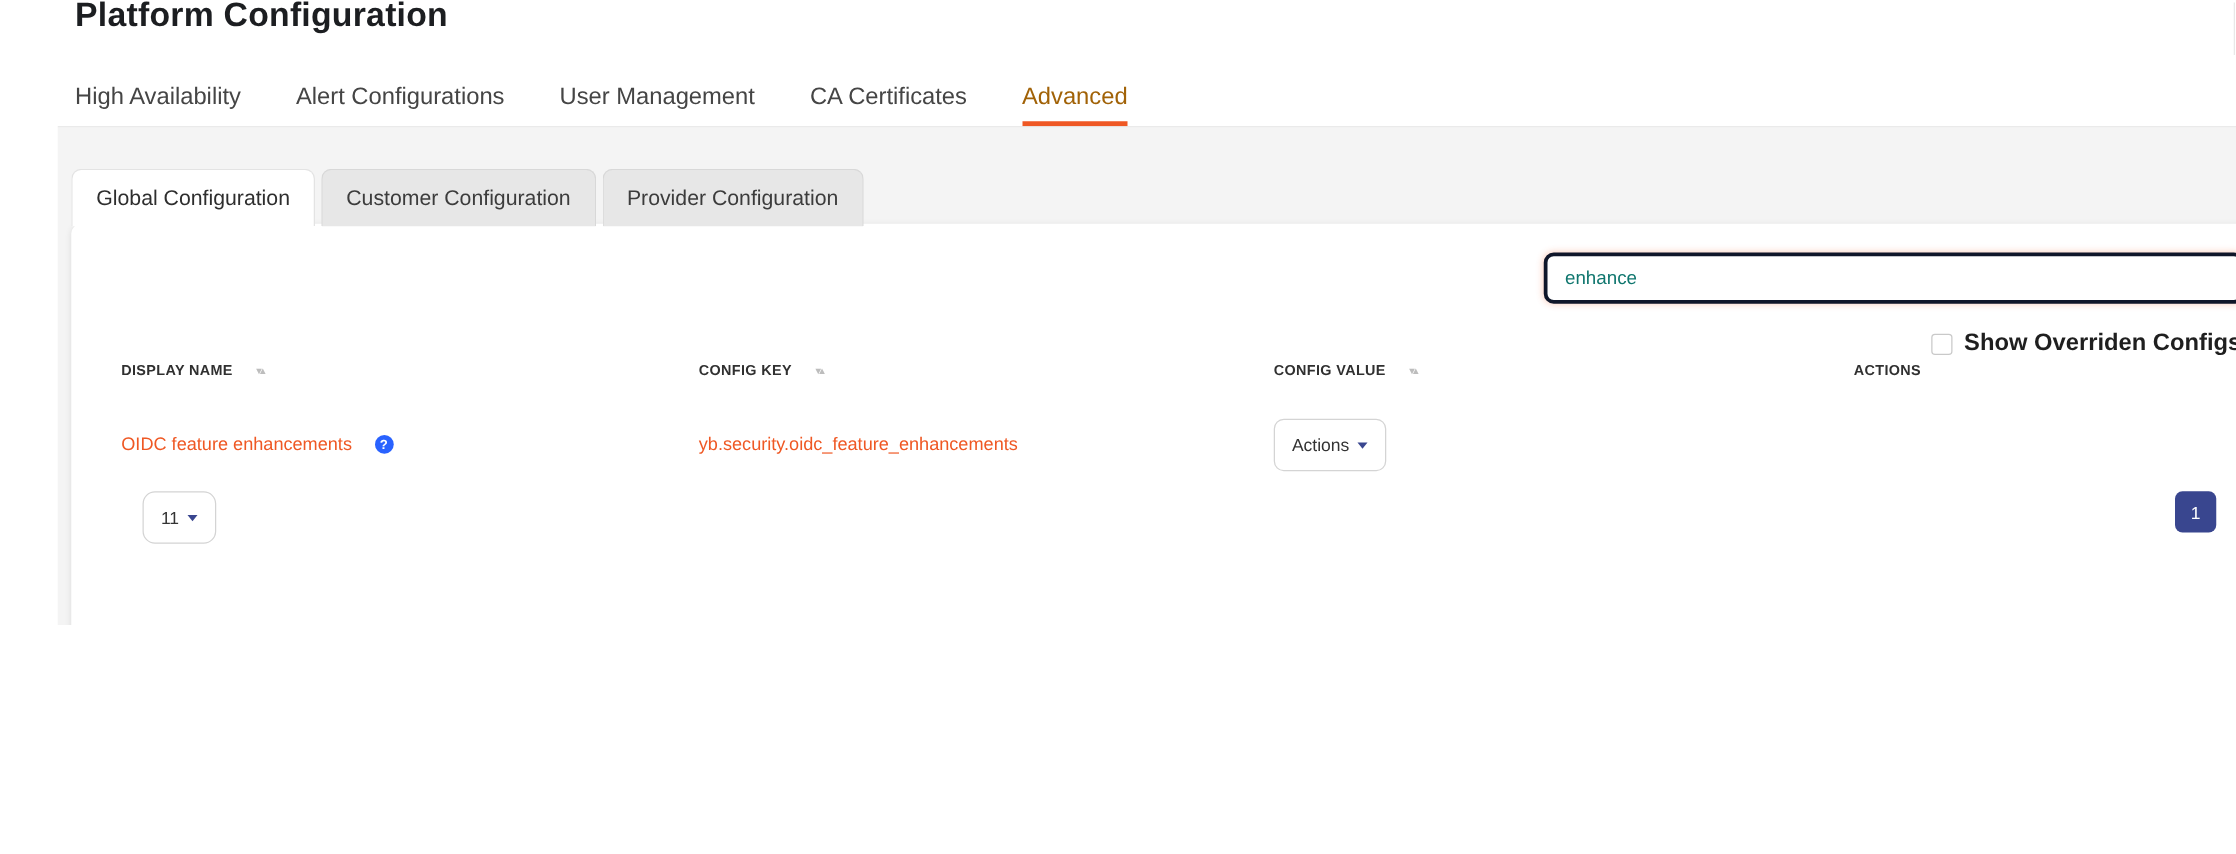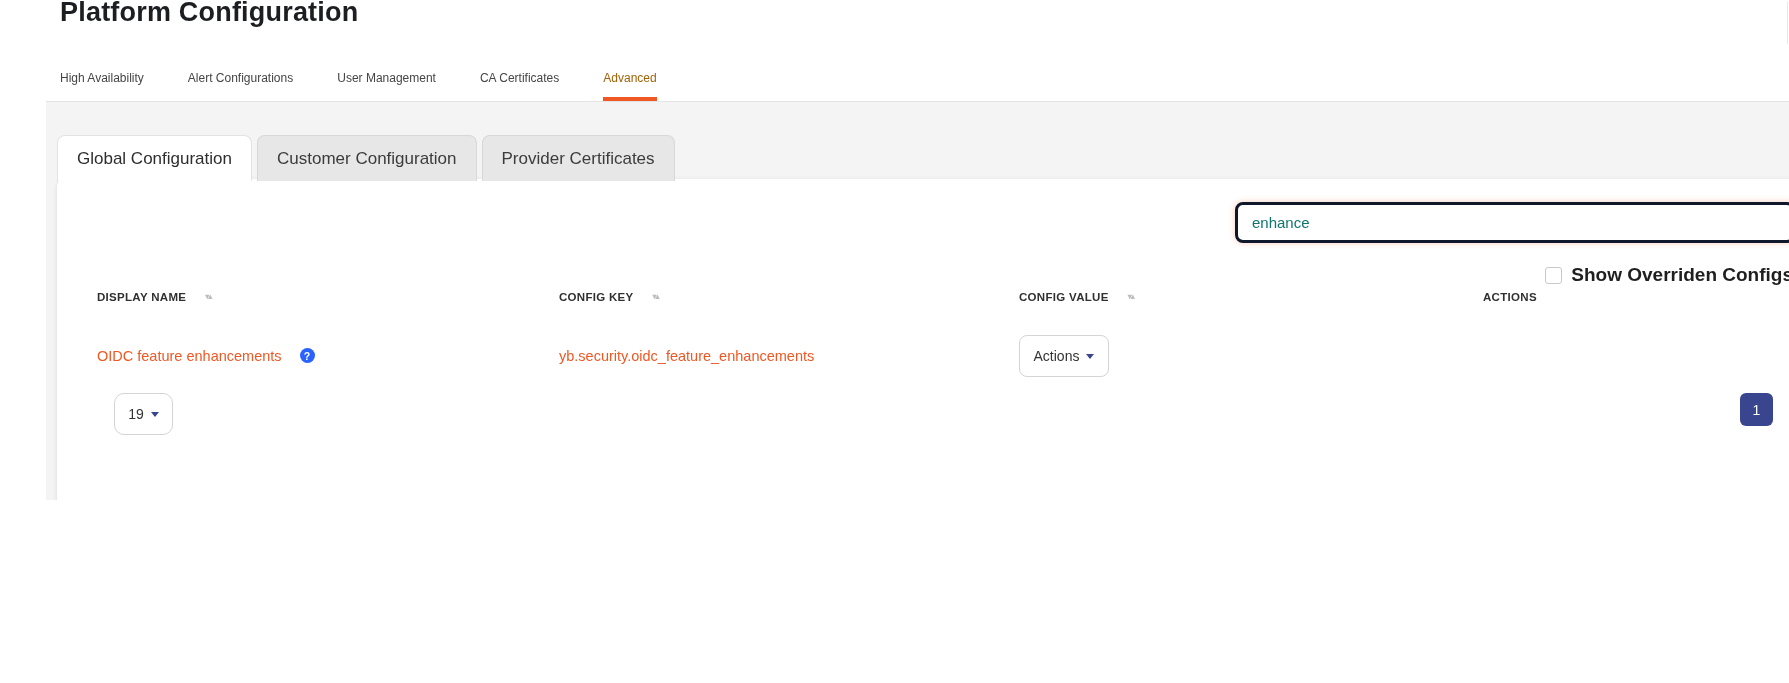--- a/index.html
+++ b/index.html
@@ -8,21 +8,21 @@
   .stage { position: relative; width: 1789px; height: 500px; background: #fff; overflow: hidden; margin-left: 46px; }
 
   
   .page-title { position: absolute; left: 14px; top: -3px; font-size: 27px; font-weight: 700; color: #1c1e21; letter-spacing: 0.2px; }
   .header-divider { position: absolute; left: 1741px; top: 2px; width: 1px; height: 42px; background: #e8e8e8; }
   .user-icon { position: absolute; right: 9px; top: 6px; width: 25px; height: 25px; cursor: pointer; }
   .user-icon svg { width: 100%; height: 100%; fill: #39468f; }
 
   
   .main-tabs { position: absolute; left: 14px; top: 55px; height: 46px; display: flex; gap: 44px; align-items: stretch; }
-  .main-tab { display: flex; align-items: center; font-size: 12px; color: #454545; cursor: pointer; position: relative; }
+  .main-tab { display: flex; align-items: center; font-size: 19px; color: #454545; cursor: pointer; position: relative; }
   .main-tab.active { color: #a16207; }
   .main-tab.active::after { content: ""; position: absolute; left: 0; right: 0; bottom: 0; height: 4px; background: var(--accent, #ef5824); }
   .nav-bottom-border { position: absolute; top: 101px; left: 0; width: 100%; height: 1px; background: #e4e4e4; }
 
   
   .content-area { position: absolute; top: 102px; left: 0; right: 0; bottom: 0; background: #f4f4f4; }
 
   
   .sub-tabs { position: absolute; left: 11px; top: 33px; display: flex; gap: 5px; height: 46px; z-index: 2; }
   .sub-tab { display: flex; align-items: center; padding: 0 19px; font-size: 17px; color: #3c3c3c; background: #e7e7e7; border: 1px solid #d8d8d8; border-bottom: none; border-radius: 8px 8px 0 0; cursor: pointer; white-space: nowrap; }
@@ -89,21 +89,21 @@
   <div class="content-area">
 
     <div class="sub-tabs">
       <div class="sub-tab active">
           <span>Global Configuration</span>
         </div>
       <div class="sub-tab">
           <span>Customer Configuration</span>
         </div>
       <div class="sub-tab">
-          <span>Provider Certificates</span>
+          <span>Provider Configuration</span>
         </div>
     </div>
 
     <div class="panel">
 
       <input class="search-input" type="text" value="enhance" style="">
 
       <div class="overriden-row">
         <span class="checkbox"></span>
         <span class="overriden-label">Show Overriden Configs</span>
@@ -137,21 +137,21 @@
         </div>
         <div class="cell">
           <button class="btn actions-btn">
             <span>Actions</span>
             <span class="caret-down"></span>
           </button>
         </div>
       </div>
 
       <button class="btn pagesize-btn">
-        <span>19</span>
+        <span>11</span>
         <span class="caret-down"></span>
       </button>
 
       <button class="page-btn">1</button>
 
     </div>
   </div>
 </div>
 
 </body></html>

